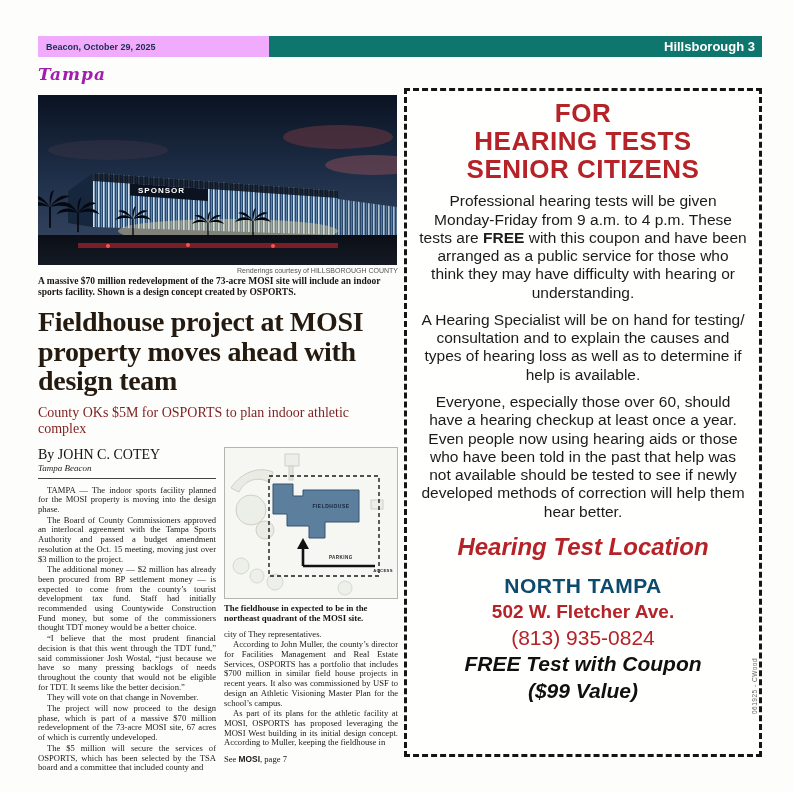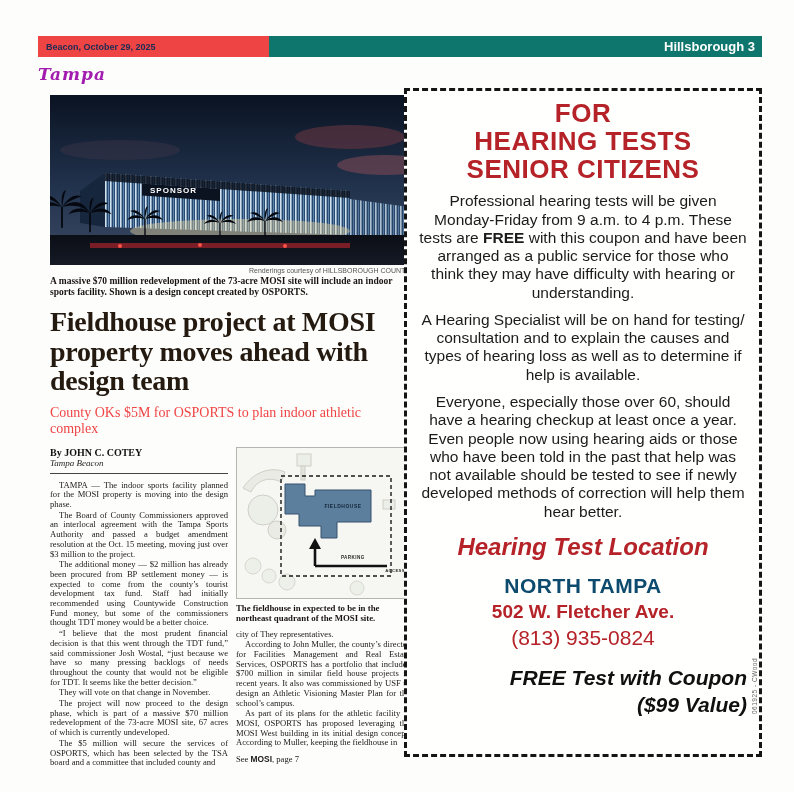--- a/index.html
+++ b/index.html
@@ -2,56 +2,56 @@
 <html><head>
 <meta charset="utf-8">
 <style>
   * { margin:0; padding:0; box-sizing:border-box; }
   html,body { background:#ffffff; }
   body { font-family:"Liberation Serif", serif; }
   .page { position:relative; width:794px; height:792px; background:#fdfdfc; overflow:hidden; }
 
   
   .topbar { position:absolute; left:38px; top:36px; width:724px; height:21px; display:flex; }
-  .topbar-left { width:231px; height:100%; background:#ef4444; display:flex; align-items:center; padding-left:8px;
+  .topbar-left { width:231px; height:100%; background:#f0abfc; display:flex; align-items:center; padding-left:8px;
     font-family:"Liberation Sans", sans-serif; font-weight:bold; font-size:9px; color:#1c2c55; }
   .topbar-right { flex:1; height:100%; background:#0f766e; display:flex; align-items:center; justify-content:flex-end; padding-right:7px;
     font-family:"Liberation Sans", sans-serif; font-weight:bold; font-size:13px; color:#ffffff; }
   .section-label { position:absolute; left:38px; top:64px; font-family:"DejaVu Serif", serif; font-style:italic; font-weight:bold;
     font-size:17px; color:#a21caf; letter-spacing:1px; }
 
   
-  .article { position:absolute; left:50px; top:95px; width:360px; }
+  .article { position:absolute; left:38px; top:95px; width:360px; }
   .photo-wrap { width:359px; height:170px; overflow:hidden; background:#0c1424; }
   .photo-credit { text-align:right; font-family:"Liberation Sans", sans-serif; font-size:7px; color:#555; margin-top:2px; }
   .photo-caption { font-weight:bold; font-size:9.5px; line-height:1.18; color:#191410; margin-top:2px; }
   .headline { margin-top:9px; font-weight:bold; font-size:28px; line-height:1.05; letter-spacing:-0.3px; color:#241a10; }
-  .subhead { margin-top:9px; font-size:14px; color:#ef4444; }
+  .subhead { margin-top:9px; font-size:14px; color:#7f1d1d; }
   .columns { display:flex; gap:8px; margin-top:10px; }
   .col1 { width:178px; }
   .col2 { width:174px; }
-  .byline { font-weight:bold; font-size:10px; color:#111; }
+  .byline { font-weight:normal; font-size:14px; color:#111; }
   .byline-org { font-style:italic; font-size:9px; color:#222; }
   .byline-rule { border:none; border-top:1px solid #444; margin:5px 0 7px 0; }
   .bodytext p { font-size:8.6px; line-height:1.13; text-align:justify; text-indent:9px; color:#1c1914; margin-bottom:1px; }
   .map-box { width:174px; height:152px; border:1px solid #b5b5af; background:#f6f6f3; }
   .map-caption { font-weight:bold; font-size:8.8px; line-height:1.2; color:#191410; margin:4px 0 6px 0; }
   .jumpline { font-size:8.6px; color:#1c1914; margin-top:6px; }
   .jumpline b { font-family:"Liberation Sans", sans-serif; font-size:8.4px; }
 
   
   .coupon { position:absolute; left:404px; top:88px; width:358px; height:669px; border:3px dashed #151515;
     background:#fffffe; padding:8px 12px 0 12px; text-align:center; font-family:"Liberation Sans", sans-serif; }
   .ad-title { font-weight:bold; font-size:26px; line-height:1.08; color:#b52228; letter-spacing:0.5px; }
   .ad-para { font-size:15.5px; line-height:1.18; color:#1b1b1b; margin-top:9px; }
   .ad-location-heading { margin-top:12px; font-weight:bold; font-style:italic; font-size:24px; color:#b52228; }
   .ad-loc-name { margin-top:13px; font-weight:bold; font-size:21px; color:#0c4a6e; letter-spacing:0.5px; }
   .ad-loc-addr { margin-top:3px; font-weight:bold; font-size:19px; color:#b52228; }
   .ad-loc-phone { margin-top:3px; font-weight:normal; font-size:21px; color:#b52228; }
-  .ad-free { margin-top:14px; font-weight:bold; font-style:italic; font-size:21px; color:#101010; line-height:1.3;text-align:right; }
+  .ad-free { font-weight:bold; font-style:italic; font-size:21px; color:#101010; line-height:1.3; }
   .ad-side-code { position:absolute; right:1px; bottom:40px; writing-mode:vertical-rl; transform:rotate(180deg);
     font-size:6.5px; color:#666; letter-spacing:0.5px; }
 </style>
 </head>
 <body>
 
 <div class="page">
 
   <div class="topbar">
     <div class="topbar-left">Beacon, October 29, 2025</div>

